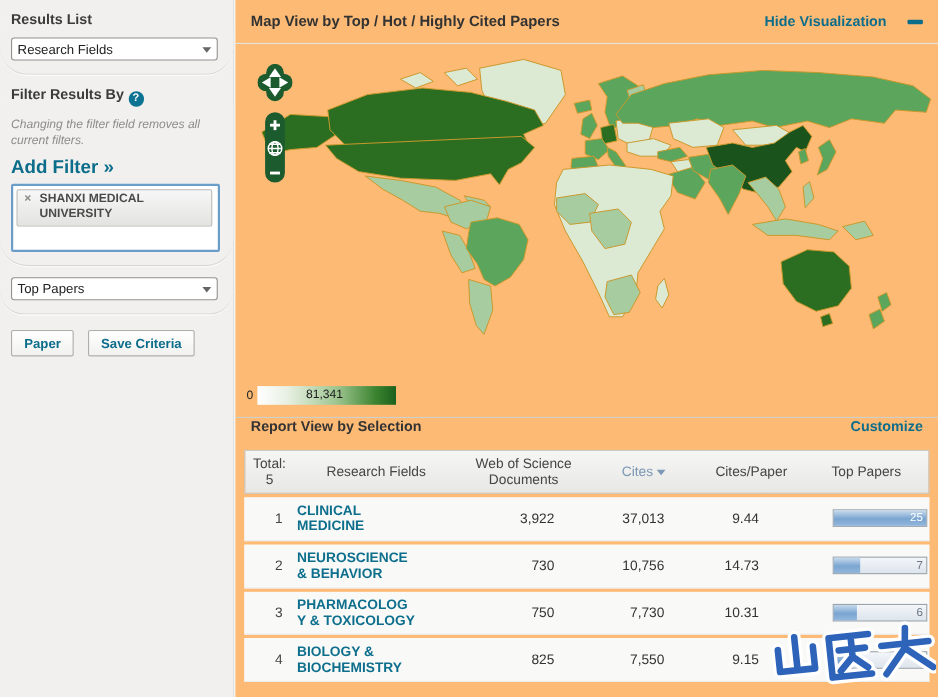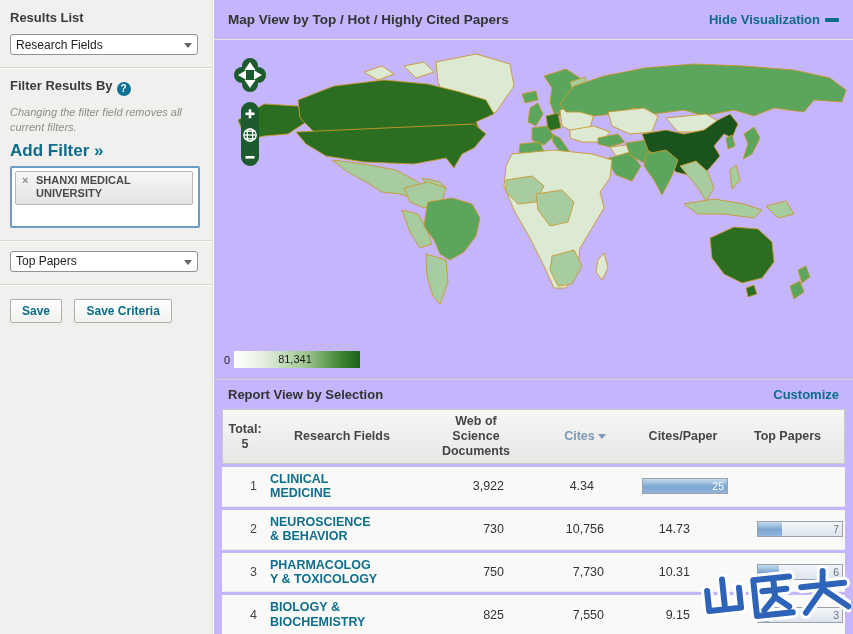--- a/index.html
+++ b/index.html
@@ -3,21 +3,21 @@
 <meta charset="utf-8">
 <style>
   * { box-sizing: border-box; margin: 0; padding: 0; }
   html,body { background:#fff; }
   body { font-family:"Liberation Sans", sans-serif; }
   .app { position:relative; width:853px; height:634px; background:#fff; overflow:hidden; }
 
   
   .sidebar { position:absolute; left:0; top:0; width:213px; height:100%;
              background:#f1f0ee; border-right:1px solid #dcdcd8; }
-  .sb-section { padding:10px 10px 12px 10px; border-bottom:1px solid #d6d6d2; box-shadow:0 1px 0 #fbfbfa; }
+  .sb-section { padding:10px 10px 12px 10px; border-bottom:1px solid #d6d6d2; box-shadow:0 1px 0 #fbfbfa;border-radius:25px; }
   .sb-title { font-size:13px; font-weight:bold; color:#3b3b3b; margin-bottom:9px; }
   .sb-note { font-size:11px; font-style:italic; color:#8d8d88; line-height:1.35; margin-bottom:6px; }
   .select { position:relative; height:21px; background:#fff; border:1px solid #919191;
             border-radius:3px; font-size:12px; color:#222; display:flex; align-items:center;
             padding:0 18px 0 5px; width:188px; cursor:pointer; }
   .select .chev { position:absolute; right:5px; top:8px; width:0; height:0;
                   border-left:4px solid transparent; border-right:4px solid transparent;
                   border-top:5px solid #666; }
   .help-badge { display:inline-block; width:14px; height:14px; border-radius:50%;
                 background:#0d7392; color:#fff; font-size:10px; font-weight:bold;
@@ -28,48 +28,48 @@
   .chip { background:linear-gradient(#f7f7f7,#e3e3e1); border:1px solid #b9b9b5; border-radius:2px;
           padding:2px 6px 3px 20px; position:relative; font-size:11px; font-weight:bold;
           color:#4a4a4a; line-height:1.25; width:178px; }
   .chip .x { position:absolute; left:6px; top:2px; color:#8b8b88; font-weight:bold; font-size:11px; cursor:pointer; }
   .btn { display:inline-block; background:linear-gradient(#ffffff,#f1f1ef); border:1px solid #aeaeaa;
          border-radius:2px; color:#0c6d8b; font-weight:bold; font-size:12px;
          padding:4px 11px; cursor:pointer; }
   .btn + .btn { margin-left:8px; }
 
   
-  .main { position:absolute; left:214px; top:0; right:0; bottom:0; background:#c4b5fd; }
+  .main { position:absolute; left:214px; top:0; right:0; bottom:0; background:#fdba74; }
 
   .map-panel { position:relative; height:380px; border-bottom:1px solid #cfcfcc; }
   .map-header { height:40px; display:flex; align-items:center; padding:0 14px;
                 border-bottom:1px solid #e3e3e0; }
   .map-title { font-size:13.5px; font-weight:bold; color:#333; }
   .hd-spacer { flex:1; }
-  .hide-link { display:flex; align-items:center; gap:5px; }
+  .hide-link { display:flex; align-items:center; gap:19px; }
   .hide-link .lbl { color:#0c6d8b; font-weight:bold; font-size:13px; }
   .minus-glyph { width:14px; height:4px; background:#0c6d8b; border-radius:1px; }
 
   .map-svg { position:absolute; left:0; top:42px; }
   .map-controls { position:absolute; left:20px; top:58px; }
 
   .map-legend { position:absolute; left:10px; bottom:11px; display:flex; align-items:center; }
   .legend-min { font-size:11px; color:#222; margin-right:4px; }
   .legend-bar { position:relative; width:126px; height:17px;
                 background:linear-gradient(to right,#ffffff,#e7f0e2 22%,#9cc48e 58%,#3d8431 85%,#1c611c); }
   .legend-max { position:absolute; left:44px; top:2px; font-size:11px; color:#1b1b1b; }
 
-  .report-header { height:29px; display:flex; align-items:center; padding:0 14px; }
+  .report-header { height:29px; display:flex; align-items:flex-start; padding:0 14px; }
   .report-title { font-size:13px; font-weight:bold; color:#333; }
   .customize { font-size:13px; }
 
   .tbl { margin:0 8px; }
   .trow { display:grid; grid-template-columns:44px 150px 118px 100px 96px 1fr; align-items:center; }
   .thead { background:linear-gradient(#f6f6f5,#e7e7e5); border:1px solid #c9c9c5;
-           min-height:40px; font-size:12.5px; font-weight:bold; color:#454545; }
+           min-height:40px; font-size:12.5px; font-weight:normal; color:#454545; }
   .thead > div { text-align:center; line-height:1.2; padding:4px 2px; }
   .th-cites { color:#7b98b4; cursor:pointer; }
   .th-cites .sortarrow { display:inline-block; width:0; height:0; border-left:4px solid transparent;
            border-right:4px solid transparent; border-top:5px solid #7b98b4; margin-left:3px; vertical-align:1px;}
   .tbody .trow { background:#f9f9f8; border-bottom:1px solid #ececea; margin-top:3px; }
   .cell { font-size:12.5px; color:#333; padding:5px 4px; }
   .c-rank { text-align:right; padding-right:9px; color:#444; }
   .c-field { color:#0e6f8d; font-weight:bold; line-height:1.15; overflow-wrap:anywhere;
              width:116px; cursor:pointer; }
   .c-num { text-align:right; }
@@ -114,21 +114,21 @@
     </div>
 
     <div class="sb-section">
       <div class="select">
         <span>Top Papers</span>
         <span class="chev"></span>
       </div>
     </div>
 
     <div class="sb-section" style="border-bottom:none; box-shadow:none; padding-top:14px;">
-      <span class="btn">Save</span>
+      <span class="btn">Paper</span>
       <span class="btn">Save Criteria</span>
     </div>
   </div>
 
   <div class="main">
 
     <div class="map-panel">
       <div class="map-header">
         <span class="map-title">Map View by Top / Hot / Highly Cited Papers</span>
         <span class="hd-spacer"></span>
@@ -243,21 +243,22 @@
           <div>Cites/Paper</div>
           <div>Top Papers</div>
         </div>
 
         <div class="tbody">
 
           <div class="trow">
             <div class="cell c-rank">1</div>
             <div class="cell c-field">CLINICAL MEDICINE</div>
             <div class="cell c-num c-docs">3,922</div>
-            <div class="cell c-num c-cpp">4.34</div>
+            <div class="cell c-num c-cites">37,013</div>
+            <div class="cell c-num c-cpp">9.44</div>
             <div class="cell c-bar">
                 <span class="bar-track">
                   <span class="bar-fill" style="width: 100%;"></span>
                   <span class="bar-label" style="color: rgb(255, 255, 255);">25</span>
                 </span>
               </div>
           </div>
           <div class="trow">
             <div class="cell c-rank">2</div>
             <div class="cell c-field">NEUROSCIENCE &amp; BEHAVIOR</div>

